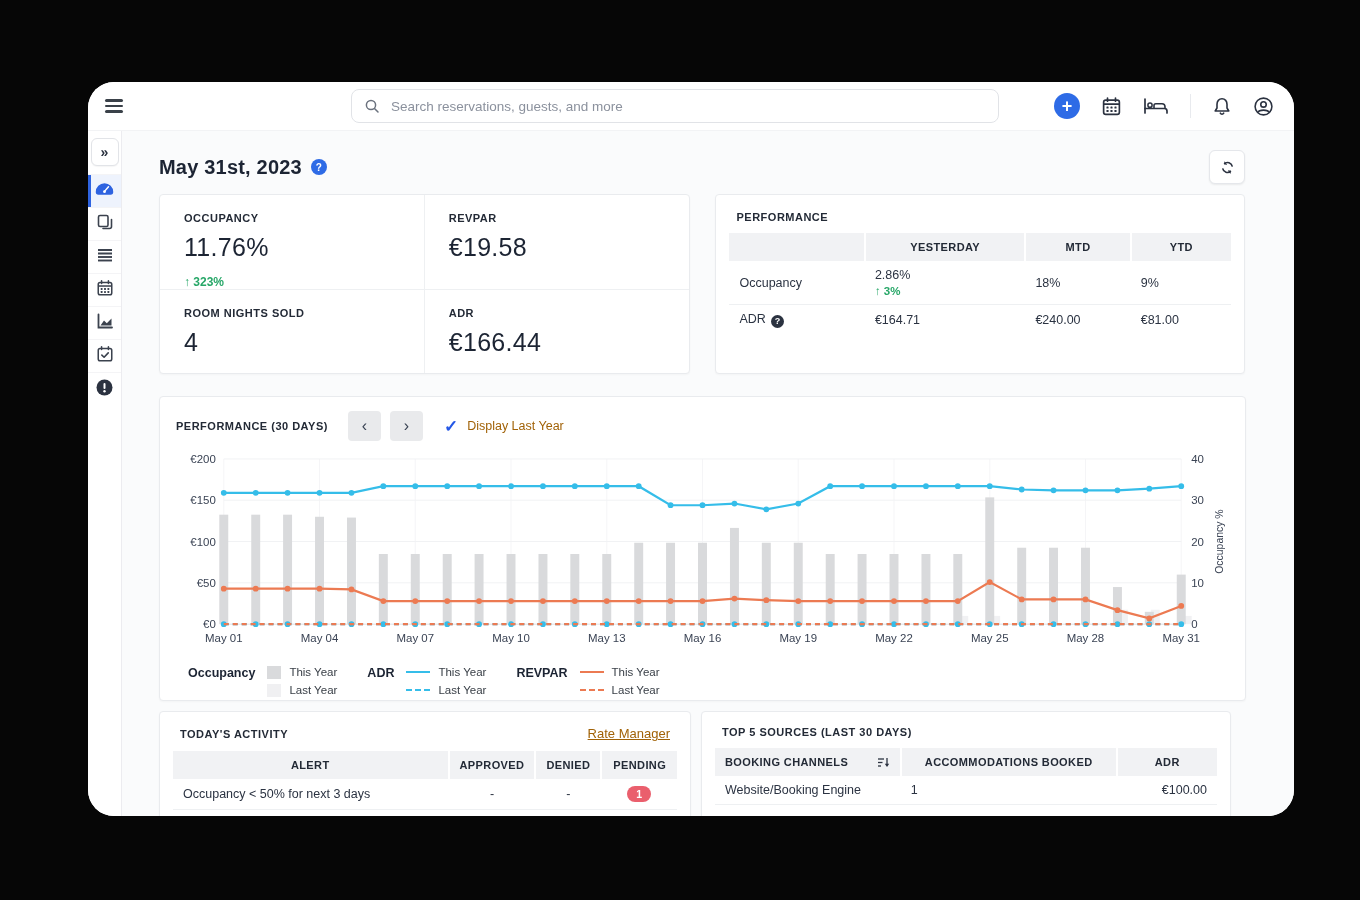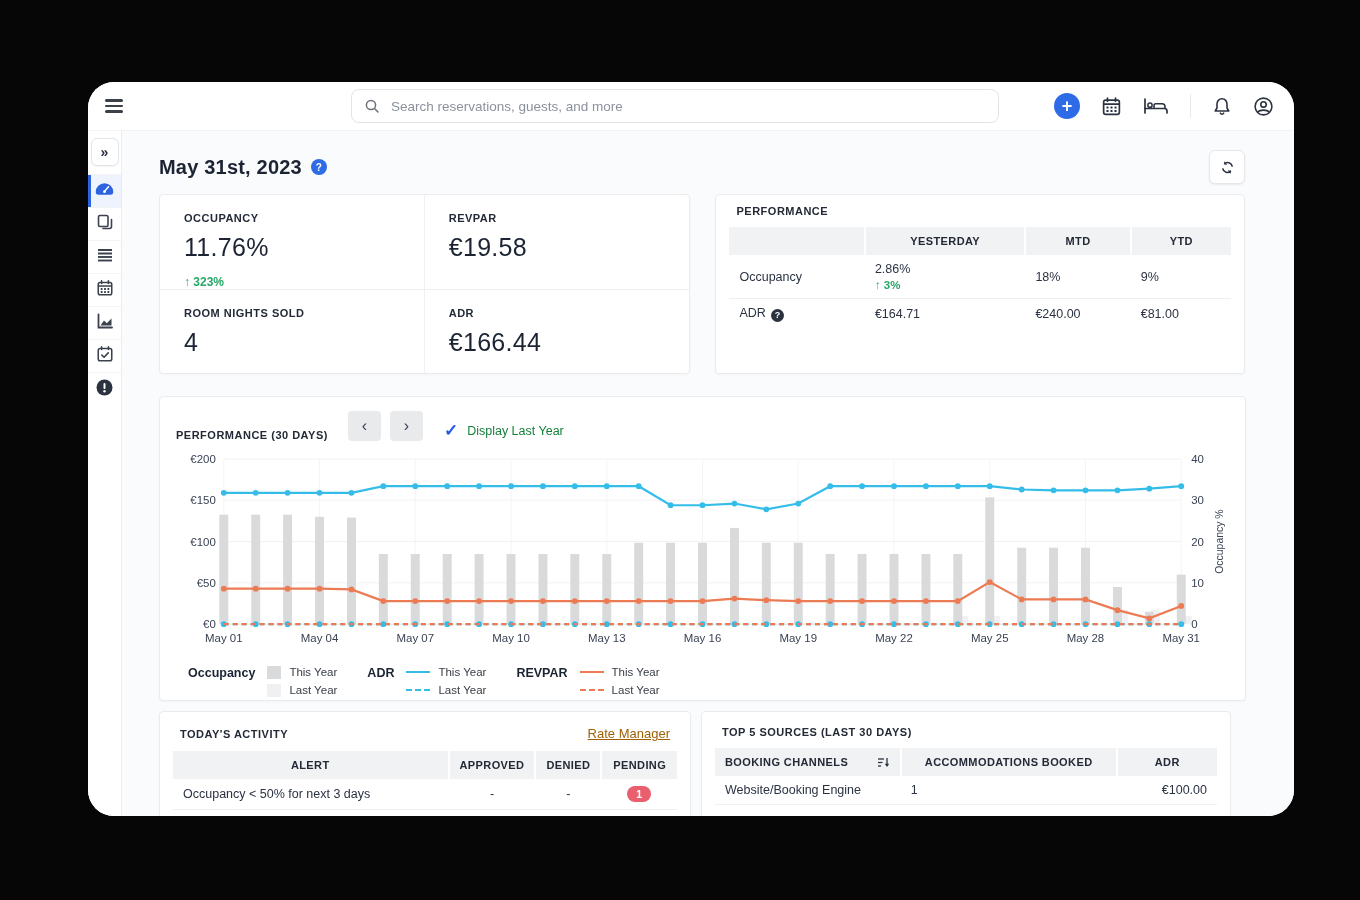--- a/index.html
+++ b/index.html
@@ -31,36 +31,36 @@
   .card{background:#fff;border:1px solid #e9ebee;border-radius:4px;box-shadow:0 1px 2px rgba(16,24,40,.03);box-sizing:border-box;}
   .cards-row{display:flex;gap:25px;}
   .kpi-card{width:532px;height:180px;display:grid;grid-template-columns:1fr 1fr;grid-template-rows:1fr 1fr;padding:0;}
   .kpi-cell{padding:17px 0 0 24px;box-sizing:border-box;}
   .kpi-cell.br{border-right:1px solid #eef0f2;}
   .kpi-cell.bb{border-bottom:1px solid #eef0f2;}
   .kpi-label{font-size:11px;font-weight:bold;letter-spacing:.5px;color:#232a36;}
   .kpi-value{font-size:25px;color:#1c2433;margin-top:9px;font-weight:500;letter-spacing:.3px;}
   .kpi-delta{color:#27a768;font-size:12px;margin-top:13px;font-weight:bold;}
   .micro-title{font-size:11px;font-weight:bold;letter-spacing:.5px;color:#232a36;}
-  .perf-card{width:530px;height:180px;padding:10px 13px 0;}
+  .perf-card{width:530px;height:180px;padding:16px 13px 0;}
   .perf-card .micro-title{padding-left:7px;}
   table.data-table{width:100%;border-collapse:collapse;margin-top:10px;}
   table.data-table thead th{background:#f1f2f4;font-size:11px;font-weight:bold;color:#232a36;text-align:center;padding:8px 10px;letter-spacing:.4px;}
   table.data-table thead th + th{border-left:2px solid #fff;}
   table.data-table tbody td{font-size:12.5px;color:#2b3342;padding:7px 10px;border-bottom:1px solid #eef0f2;}
   .delta-sm{color:#27a768;font-size:11.5px;font-weight:bold;margin-top:3px;}
   .q{display:inline-flex;width:13px;height:13px;border-radius:50%;background:#2b3240;color:#fff;font-size:9px;font-weight:bold;align-items:center;justify-content:center;margin-left:5px;vertical-align:-1px;cursor:pointer;}
   
   .chart-card{margin-top:22px;height:305px;padding:14px 16px 0;width:1087px;}
-  .chart-head{display:flex;align-items:flex-end;height:30px;}
+  .chart-head{display:flex;align-items:center;height:30px;}
   .nav-btn{width:33px;height:30px;background:#e9eaec;border:none;border-radius:4px;font-size:16px;color:#3a4354;display:flex;align-items:center;justify-content:center;cursor:pointer;margin-left:9px;font-family:"Liberation Sans",sans-serif;}
   .nav-btn:first-of-type{margin-left:20px;}
   .chk{display:flex;align-items:center;gap:9px;margin-left:21px;cursor:pointer;}
   .chk .mark{color:#2457e6;font-size:17px;font-weight:bold;}
-  .chk-label{font-size:12.5px;color:#15803d;}
+  .chk-label{font-size:12.5px;color:#a16207;}
   .chart-wrap{margin-top:6px;}
   .chart-wrap svg text{font-family:"Liberation Sans",sans-serif;}
   
   .legend{display:flex;gap:30px;margin-top:3px;padding-left:12px;}
   .lg-group{display:flex;gap:12px;}
   .lg-name{font-size:12.5px;font-weight:bold;color:#1c2433;padding-top:1px;}
   .lg-rows{display:flex;flex-direction:column;gap:4px;}
   .lg-row{display:flex;align-items:center;gap:8px;font-size:11.5px;color:#3a4048;height:14px;}
   .sw-bar{width:14px;height:13px;background:#d9dadc;}
   .sw-bar.last{background:#f0f0f2;}

